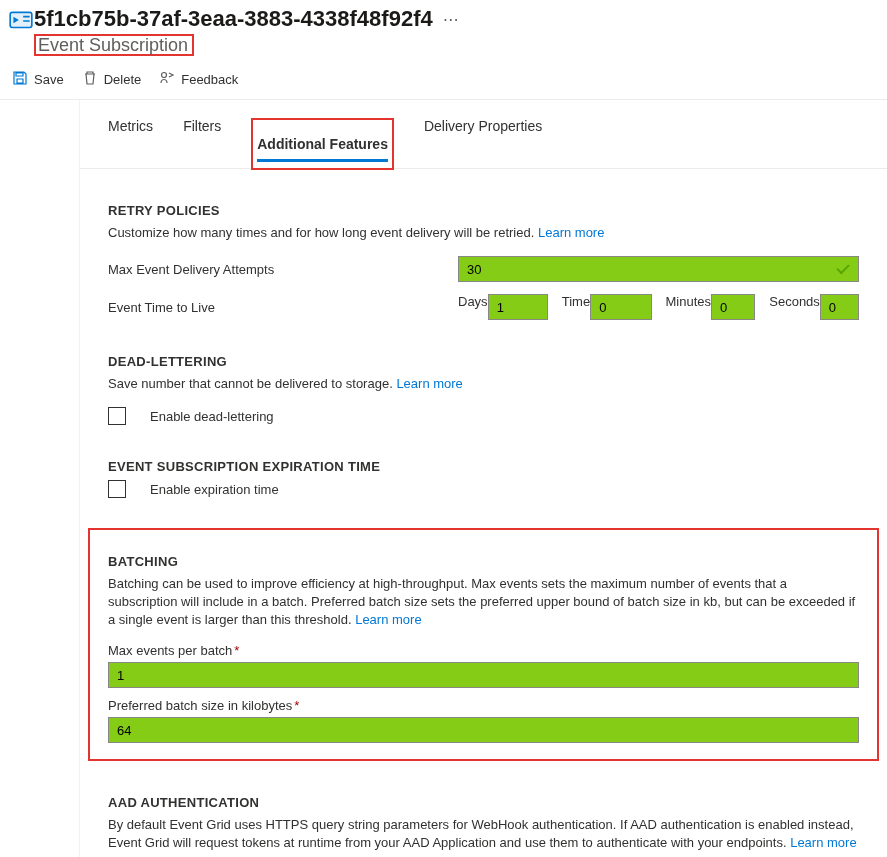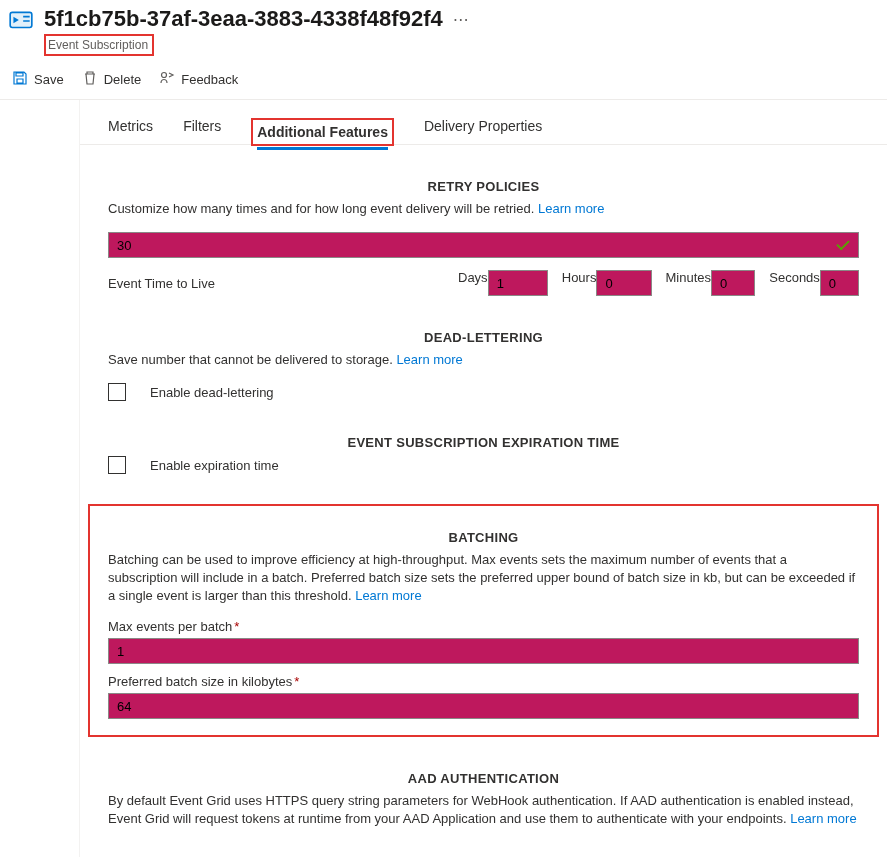--- a/index.html
+++ b/index.html
@@ -8,39 +8,38 @@
     font-family: "Segoe UI", Arial, sans-serif;
     font-size: 13px;
     color: #323130;
     background: #fff;
     width: 887px;
   }
   .header {
     display: flex;
     align-items: flex-start;
     padding: 6px 8px 2px 8px;
-    gap: 10px;
   }
   .header-icon {
     width: 26px; height: 26px;
     display: flex; align-items: center; justify-content: center;
     margin-top: 2px;
   }
   .header-text { flex: 1; }
   .title-row { display: flex; align-items: center; gap: 10px; }
   .title {
     font-size: 22px;
     font-weight: 600;
     color: #1b1a19;
     margin: 0;
   }
   .ellipsis { color: #605e5c; font-size: 16px; }
   .subtitle {
     color: #605e5c;
-    font-size: 12px;
+    font-size: 18px;
     display: inline-block;
     border: 2px solid #e3342f;
     padding: 1px 4px 1px 2px;
     margin-top: 2px;
     line-height: 16px;
   }
   .toolbar {
     display: flex;
     gap: 18px;
     padding: 12px 12px 10px 12px;
@@ -66,38 +65,37 @@
     border-bottom: 1px solid #edebe9;
   }
   .tab {
     padding-bottom: 10px;
     font-size: 14px;
     color: #323130;
     cursor: pointer;
   }
   .tab-active-wrap {
     border: 2px solid #e3342f;
-    padding: 4px 4px;
+    padding: 16px 4px;
     margin-bottom: -2px;
   }
   .tab-active {
     font-weight: 600;
     border-bottom: 3px solid #0078d4;
     padding-bottom: 7px;
   }
   .section {
     padding: 0 28px;
     margin-top: 34px;
   }
   .section-title {
     font-weight: 600;
     font-size: 13px;
     letter-spacing: 0.3px;
     margin-bottom: 6px;
-    text-align: center;
   }
   .desc {
     color: #323130;
     font-size: 13px;
     line-height: 18px;
     margin-bottom: 14px;
   }
   .link { color: #0078d4; cursor: pointer; }
   .form-row {
     display: flex;
@@ -106,21 +104,21 @@
   }
   .label {
     width: 350px;
     color: #323130;
   }
   .input {
     height: 26px;
     border: 1px solid #8a8886;
     padding: 0 8px;
     font-size: 13px;
-    background: #be185d;
+    background: #84cc16;
   }
   .input-wide {
     flex: 1;
   }
   .valid {
     position: relative;
   }
   .valid::after {
     content: "";
     position: absolute;
@@ -210,33 +208,34 @@
       <span class="tab">Delivery Properties</span>
     </div>
 
     <div class="section">
       <div class="section-title">RETRY POLICIES</div>
       <div class="desc">
         <span>Customize how many times and for how long event delivery will be retried.</span>
         <span class="link">Learn more</span>
       </div>
       <div class="form-row">
+        <span class="label">Max Event Delivery Attempts</span>
         <div class="valid" style="flex:1; position:relative;">
           <input class="input input-wide" style="width: 100%;" value="30">
         </div>
       </div>
       <div class="form-row">
         <span class="label">Event Time to Live</span>
         <div class="ttl-group">
           <div class="ttl-item">
             <span class="ttl-label">Days</span>
             <input class="input" value="1" style="">
           </div>
           <div class="ttl-item">
-            <span class="ttl-label">Hours</span>
+            <span class="ttl-label">Time</span>
             <input class="input" value="0" style="">
           </div>
           <div class="ttl-item">
             <span class="ttl-label">Minutes</span>
             <input class="input" value="0" style="">
           </div>
           <div class="ttl-item">
             <span class="ttl-label">Seconds</span>
             <input class="input" value="0" style="">
           </div>

